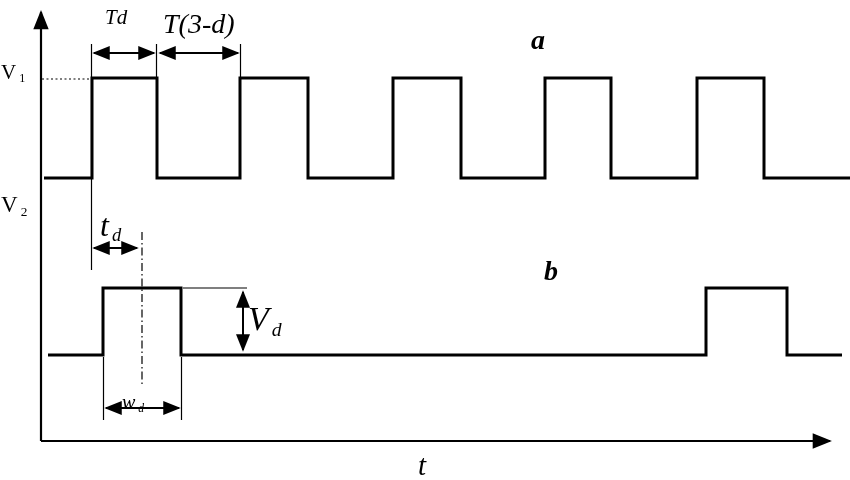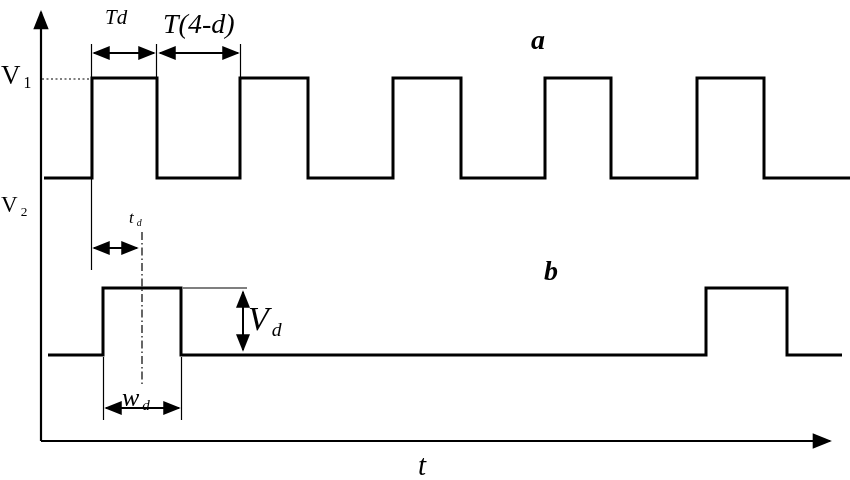--- a/index.html
+++ b/index.html
@@ -15,28 +15,28 @@
   .lbl{
     position:absolute;
     color:#000000;
     line-height:1.05;
     white-space:nowrap;
     user-select:none;
   }
   .sub{font-size:0.58em;vertical-align:-0.28em;margin-left:3px;}
   .italic{font-style:italic;}
   .bolditalic{font-style:italic;font-weight:bold;}
-  .lbl-v1{left:1px;top:61px;font-size:27px;}
+  .lbl-v1{left:1px;top:61px;font-size:21px;}
   .lbl-v2{left:1px;top:160px;font-size:23px;margin-top:33px;}
   .lbl-duty-high{left:105px;top:6px;font-size:21px;}
   .lbl-duty-low{left:163px;top:9px;font-size:28px;}
   .lbl-panel-a{left:531px;top:25px;font-size:28px;}
   .lbl-panel-b{left:544px;top:256px;font-size:28px;}
-  .lbl-delay{left:100px;top:209px;font-size:17px;margin-left:29px;}
-  .lbl-pulse-width{left:122px;top:384px;font-size:26px;}
+  .lbl-delay{left:100px;top:209px;font-size:32px;}
+  .lbl-pulse-width{left:122px;top:392px;font-size:20px;}
   .lbl-amplitude{left:248px;top:301px;font-size:34px;}
   .lbl-time{left:418px;top:450px;font-size:29px;}
 </style>
 </head>
 <body>
 
 <div id="stage">
 
   <svg id="diagram-svg" width="850" height="480" viewBox="0 0 850 480">
     <defs>
@@ -62,21 +62,21 @@
       <line x1="106" y1="408" x2="179" y2="408" stroke="#000000" stroke-width="2" marker-start="url(#ah)" marker-end="url(#ah)"></line>
       <line x1="243" y1="292" x2="243" y2="350" stroke="#000000" stroke-width="2" marker-start="url(#ah)" marker-end="url(#ah)"></line>
     </svg>
 
   <div class="lbl lbl-v1"><span>V</span><span class="sub">1</span></div>
 
   <div class="lbl lbl-v2"><span>V</span><span class="sub">2</span></div>
 
   <div class="lbl lbl-duty-high italic">Td</div>
 
-  <div class="lbl lbl-duty-low italic">T(4-d)</div>
+  <div class="lbl lbl-duty-low italic">T(3-d)</div>
 
   <div class="lbl lbl-panel-a bolditalic">a</div>
 
   <div class="lbl lbl-panel-b bolditalic">b</div>
 
   <div class="lbl lbl-delay italic"><span>t</span><span class="sub">d</span></div>
 
   <div class="lbl lbl-pulse-width italic"><span>w</span><span class="sub">d</span></div>
 
   <div class="lbl lbl-amplitude italic"><span>V</span><span class="sub">d</span></div>

